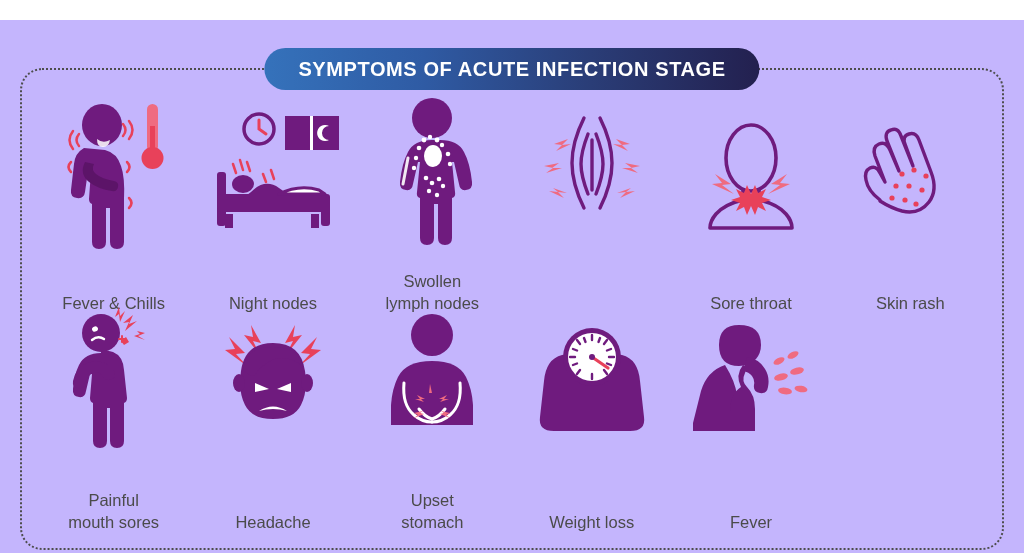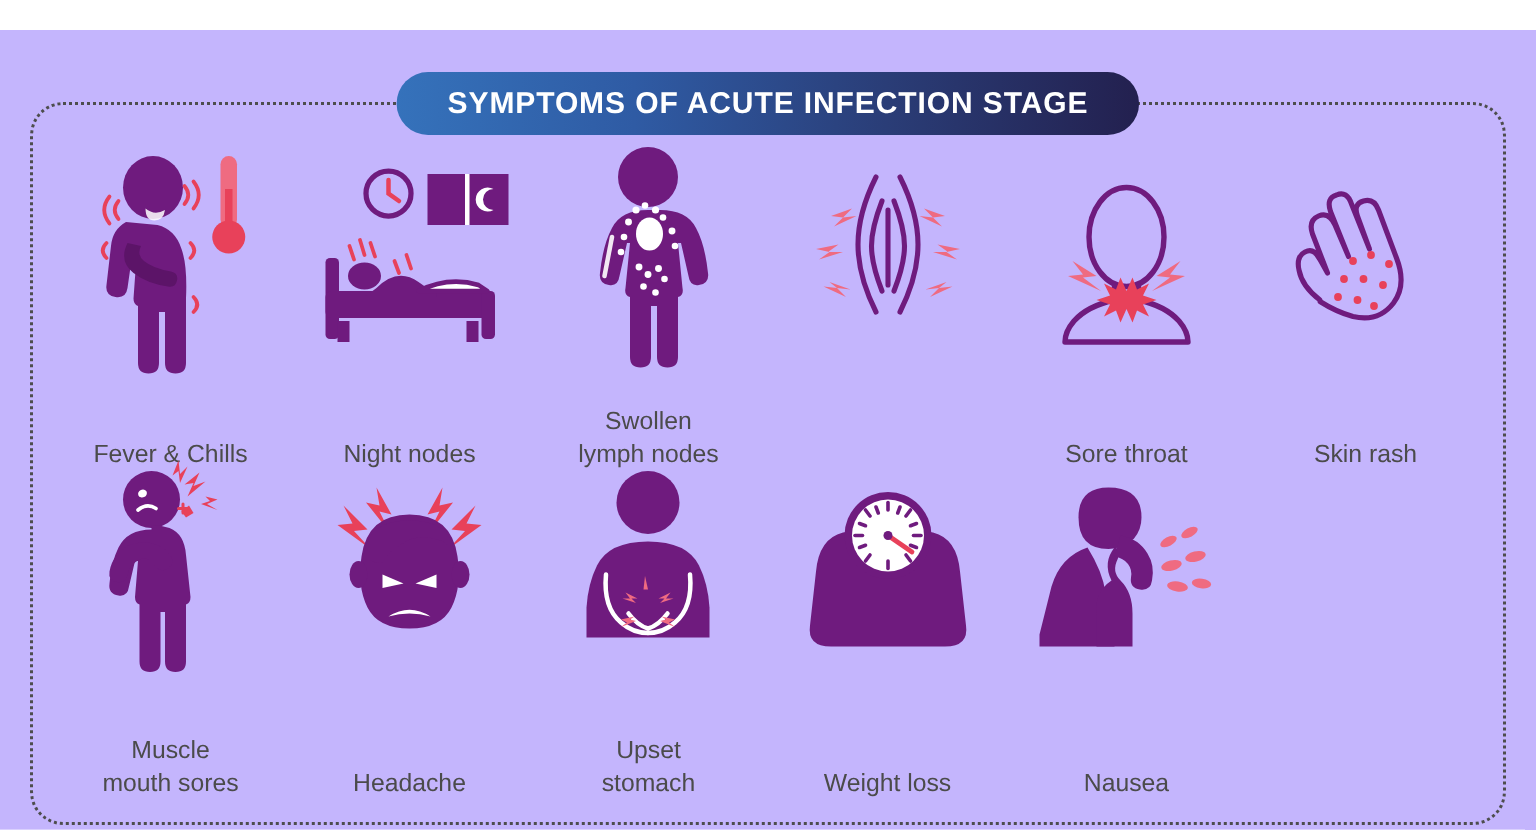--- a/index.html
+++ b/index.html
@@ -308,21 +308,21 @@
 
           <g fill="#e8415a">
             <path d="M74 16 l10 -8 l-4 9 l8 -3 l-12 10 l4 -9z"></path>
             <path d="M88 24 l8 2 l-7 3 l7 4 l-11 -4 l6 -2z"></path>
             <path d="M66 10 l4 -10 l1 9 l5 -5 l-5 11 l-1 -8z"></path>
             <path d="M72 34 l5 -4 l3 5 l-5 3 z"></path>
           </g>
           <path d="M70 32 l6 0 M73 29 l0 6" stroke="#e8415a" stroke-width="2" stroke-linecap="round"></path>
         </svg>
       </div>
-      <div class="cell-label">Muscle
+      <div class="cell-label">Painful
 mouth sores</div>
     </div>
 
     <div class="cell row2">
       <div class="icon-box">
         <svg width="140" height="146" viewBox="0 0 140 146">
 
           <g fill="#e8415a">
             <path d="M26 30 l16 16 l-9 1 l11 12 l-22 -16 l10 -1z"></path>
             <path d="M48 18 l10 18 l-8 -2 l7 14 l-16 -20 l9 2z"></path>
@@ -418,17 +418,17 @@
           <g fill="#ef6b81">
             <ellipse cx="98" cy="54" rx="6" ry="3" transform="rotate(-28 98 54)"></ellipse>
             <ellipse cx="112" cy="48" rx="6" ry="3" transform="rotate(-28 112 48)"></ellipse>
             <ellipse cx="100" cy="70" rx="7" ry="3.4" transform="rotate(-14 100 70)"></ellipse>
             <ellipse cx="116" cy="64" rx="7" ry="3.4" transform="rotate(-14 116 64)"></ellipse>
             <ellipse cx="104" cy="84" rx="7" ry="3.4" transform="rotate(8 104 84)"></ellipse>
             <ellipse cx="120" cy="82" rx="6.5" ry="3.2" transform="rotate(8 120 82)"></ellipse>
           </g>
         </svg>
       </div>
-      <div class="cell-label">Nausea</div>
+      <div class="cell-label">Fever</div>
     </div>
 
   </div>
 </div>
 
 </body></html>

